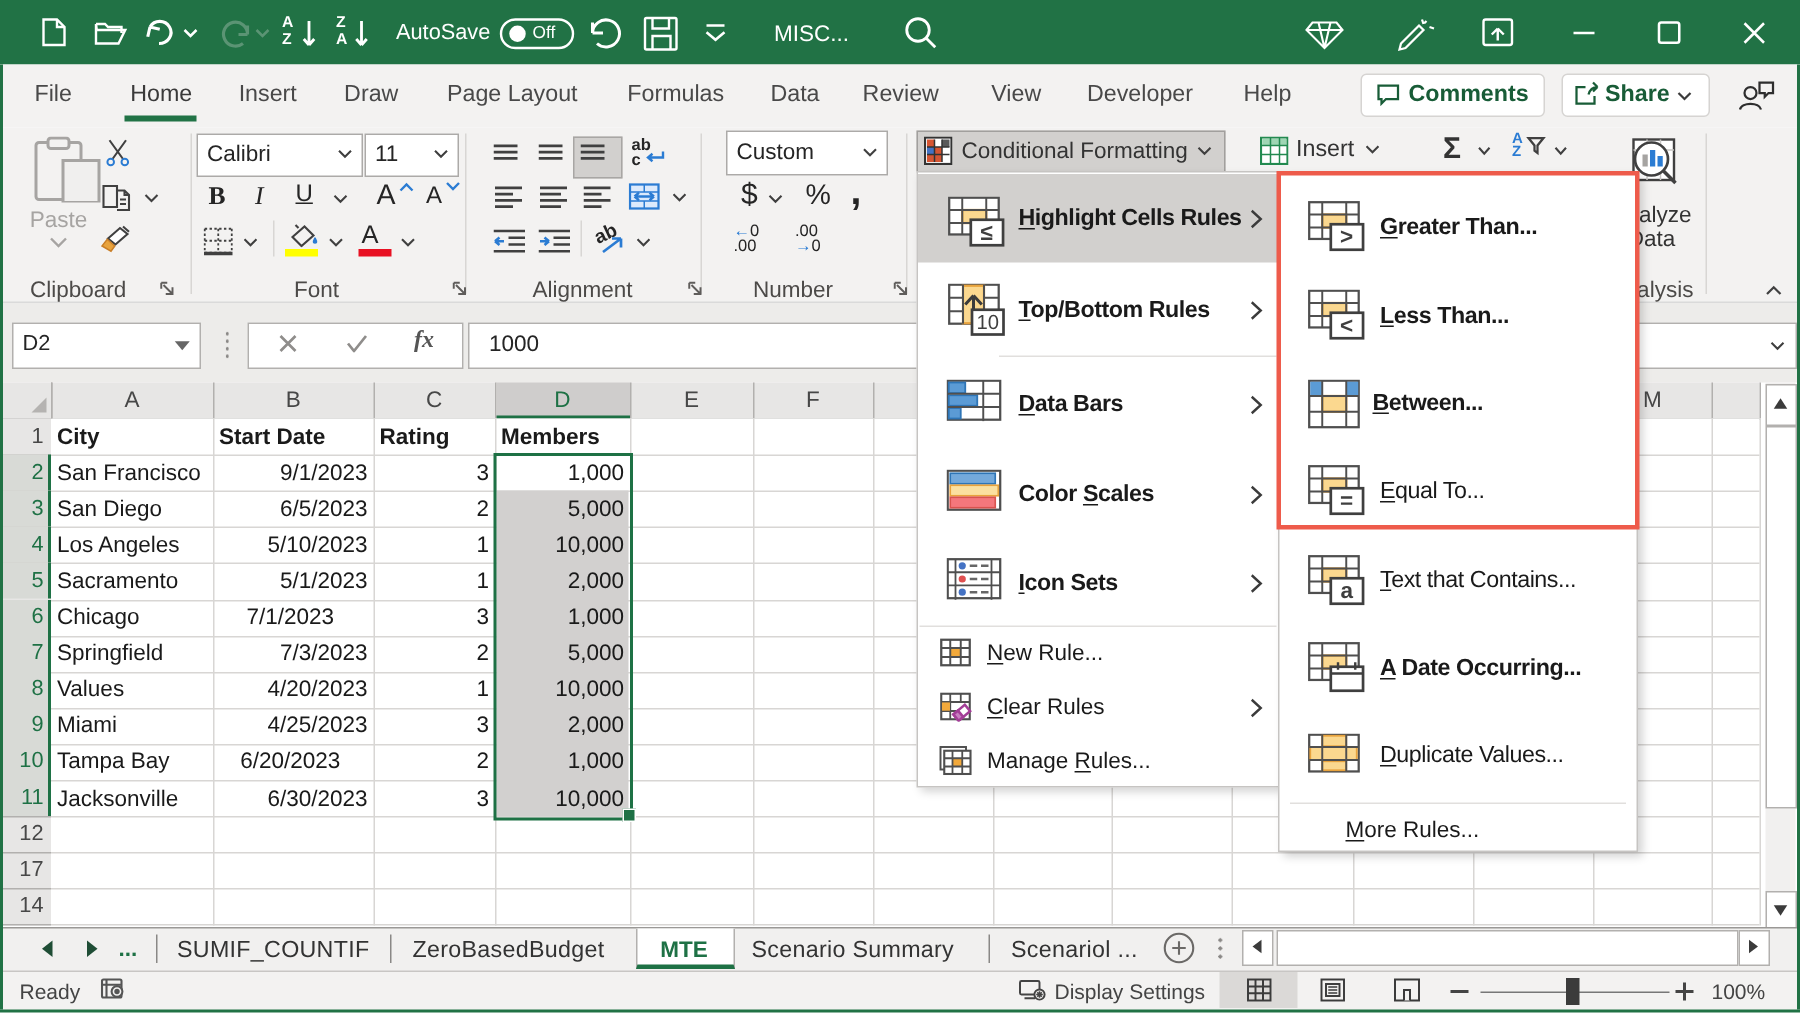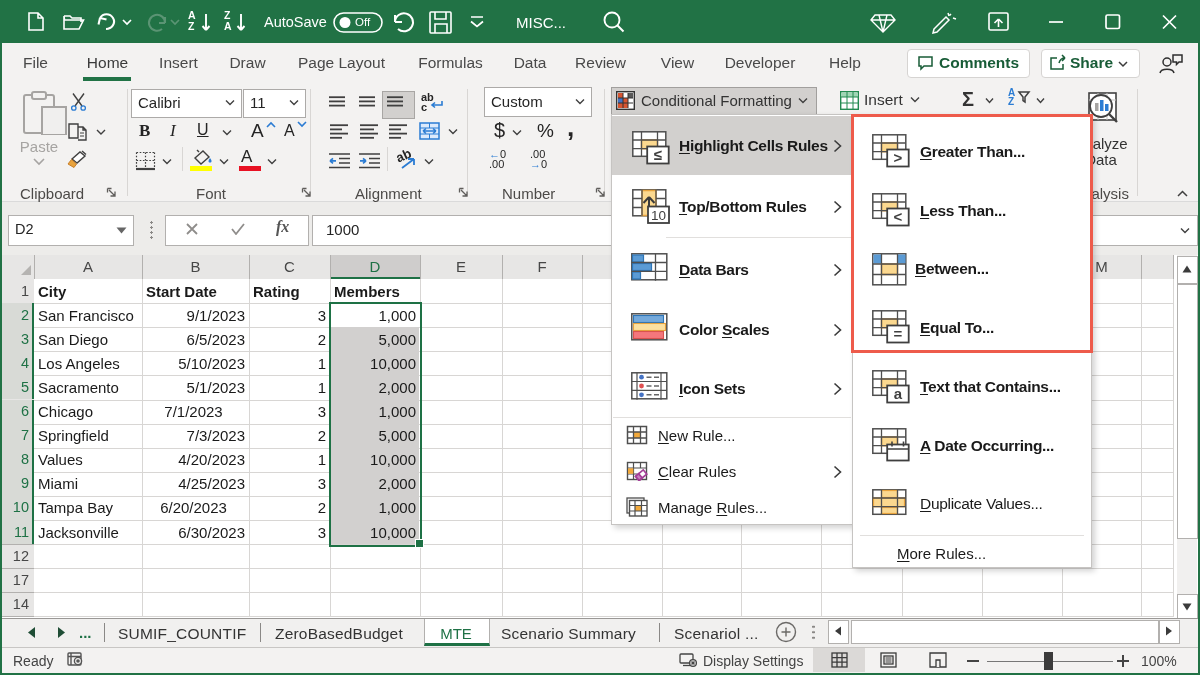--- a/index.html
+++ b/index.html
@@ -476,21 +476,21 @@
     </svg>
 <svg class="ab" style="left:56px;top:626px" width="11" height="13" viewBox="0 0 11 13" fill="#1f4d35">
       <path d="M2 1 v11 l7-5.5 z"></path>
     </svg>
 <div class="ab" style="left:79px;top:624px;font-size:15px;font-weight:700;color:#1e7145">...</div>
 <div class="ab" style="left:104px;top:623px;width:1px;height:19px;background:#8a8886"></div>
 <div class="ab" style="left:118px;top:625px;font-size:15.5px;letter-spacing:0.2px;color:#333">SUMIF_COUNTIF</div>
 <div class="ab" style="left:260px;top:623px;width:1px;height:19px;background:#8a8886"></div>
 <div class="ab" style="left:275px;top:625px;font-size:15.5px;letter-spacing:0.2px;color:#333">ZeroBasedBudget</div>
 <div class="ab" style="left:424px;top:619px;width:64px;height:24px;background:#fff;border-left:1px solid #b2b0ae;border-right:1px solid #b2b0ae;border-bottom:3px solid #1e7145"></div>
-<div class="ab" style="left:424px;top:625px;width:64px;text-align:center;font-size:15px;font-weight:400;color:#1e7145">MTE</div>
+<div class="ab" style="left:424px;top:625px;width:64px;text-align:center;font-size:15px;font-weight:700;color:#1e7145">MTE</div>
 <div class="ab" style="left:501px;top:625px;font-size:15.5px;letter-spacing:0.2px;color:#333">Scenario Summary</div>
 <div class="ab" style="left:659px;top:623px;width:1px;height:19px;background:#8a8886"></div>
 <div class="ab" style="left:674px;top:625px;font-size:15.5px;letter-spacing:0.2px;color:#333">Scenariol ...</div>
 <svg class="ab" style="left:775px;top:621px" width="22" height="22" viewBox="0 0 22 22" fill="none" stroke="#6b6967" stroke-width="1.4">
       <circle cx="11" cy="11" r="9.5"></circle>
       <path d="M11 6.5 v9 M6.5 11 h9"></path>
     </svg>
 <div class="ab" style="left:812px;top:624px;width:3px;height:16px;background-image:radial-gradient(circle,#8a8886 1.2px, transparent 1.4px);background-size:3px 5.5px"></div>
 <div class="ab" style="left:828px;top:620px;width:19px;height:22px;background:#fff;border:1px solid #b2b0ae"></div>
 <svg class="ab" style="left:834px;top:626px" width="8" height="10" viewBox="0 0 8 10" fill="#3b3b3b">
@@ -652,29 +652,29 @@
       <path d="M9.5 0.8 v31 M25.5 0.8 v31 M0.8 11 h33 M0.8 21.5 h33" stroke="#4f4f4f" stroke-width="1.3" fill="none"></path>
     </svg>
 <div class="ab" style="left:915px;top:260px;font-size:15.5px;font-weight:700;color:#1a1a1a;white-space:nowrap;letter-spacing:-0.3px"><u>B</u>etween...</div>
 <svg class="ab" style="left:872px;top:310px" width="38" height="34" viewBox="0 0 38 34">
       <rect x="0.8" y="0.8" width="33" height="24.5" fill="#fff" stroke="#4f4f4f" stroke-width="1.5"></rect>
       <rect x="9.5" y="9" width="16" height="8.7" fill="#fbd88f" stroke="#e8a33d" stroke-width="1.5"></rect>
       <path d="M9.5 0.8 v24.5 M25.5 0.8 v24.5 M0.8 9 h33 M0.8 17.7 h33" stroke="#4f4f4f" stroke-width="1.3" fill="none"></path>
       <rect x="15.2" y="15.5" width="21.5" height="17" fill="#fff" stroke="#3f3f3f" stroke-width="1.8"></rect>
       <text x="25.8" y="28.8" font-size="15" font-weight="600" fill="#3f3f3f" text-anchor="middle" font-family="Liberation Sans">=</text>
     </svg>
-<div class="ab" style="left:920px;top:318.5px;font-size:15.5px;font-weight:700;color:#1a1a1a;white-space:nowrap;letter-spacing:-0.3px"><u>E</u>qual To...</div>
+<div class="ab" style="left:920px;top:318.5px;font-size:15.5px;font-weight:400;color:#1a1a1a;white-space:nowrap;letter-spacing:-0.3px"><u>E</u>qual To...</div>
 <svg class="ab" style="left:872px;top:370px" width="38" height="34" viewBox="0 0 38 34">
       <rect x="0.8" y="0.8" width="33" height="24.5" fill="#fff" stroke="#4f4f4f" stroke-width="1.5"></rect>
       <rect x="9.5" y="9" width="16" height="8.7" fill="#fbd88f" stroke="#e8a33d" stroke-width="1.5"></rect>
       <path d="M9.5 0.8 v24.5 M25.5 0.8 v24.5 M0.8 9 h33 M0.8 17.7 h33" stroke="#4f4f4f" stroke-width="1.3" fill="none"></path>
       <rect x="15.2" y="15.5" width="21.5" height="17" fill="#fff" stroke="#3f3f3f" stroke-width="1.8"></rect>
       <text x="25.8" y="28.8" font-size="15" font-weight="600" fill="#3f3f3f" text-anchor="middle" font-family="Liberation Sans">a</text>
     </svg>
-<div class="ab" style="left:920px;top:378px;font-size:15.5px;font-weight:700;color:#1a1a1a;white-space:nowrap;letter-spacing:-0.3px"><u>T</u>ext that Contains...</div>
+<div class="ab" style="left:920px;top:378px;font-size:15.5px;font-weight:400;color:#1a1a1a;white-space:nowrap;letter-spacing:-0.3px"><u>T</u>ext that Contains...</div>
 <svg class="ab" style="left:872px;top:428px" width="38" height="34" viewBox="0 0 38 34">
       <rect x="0.8" y="0.8" width="33" height="24.5" fill="#fff" stroke="#4f4f4f" stroke-width="1.5"></rect>
       <rect x="9.5" y="9" width="16" height="8.7" fill="#fbd88f" stroke="#e8a33d" stroke-width="1.5"></rect>
       <path d="M9.5 0.8 v24.5 M25.5 0.8 v24.5 M0.8 9 h33 M0.8 17.7 h33" stroke="#4f4f4f" stroke-width="1.3" fill="none"></path>
       <rect x="15.2" y="16.5" width="21.5" height="16" fill="#fff" stroke="#3f3f3f" stroke-width="1.8"></rect>
       <path d="M15.2 21 h21.5 M20 13.5 v5 M31.5 13.5 v5" stroke="#3f3f3f" stroke-width="1.6"></path>
     </svg>
 <div class="ab" style="left:920px;top:437px;font-size:15.5px;font-weight:700;color:#1a1a1a;white-space:nowrap;letter-spacing:-0.3px"><u>A</u> Date Occurring...</div>
 <svg class="ab" style="left:872px;top:489px" width="38" height="34" viewBox="0 0 38 34">
       <rect x="0.8" y="0.8" width="33" height="24.5" fill="#fff" stroke="#4f4f4f" stroke-width="1.5"></rect>

